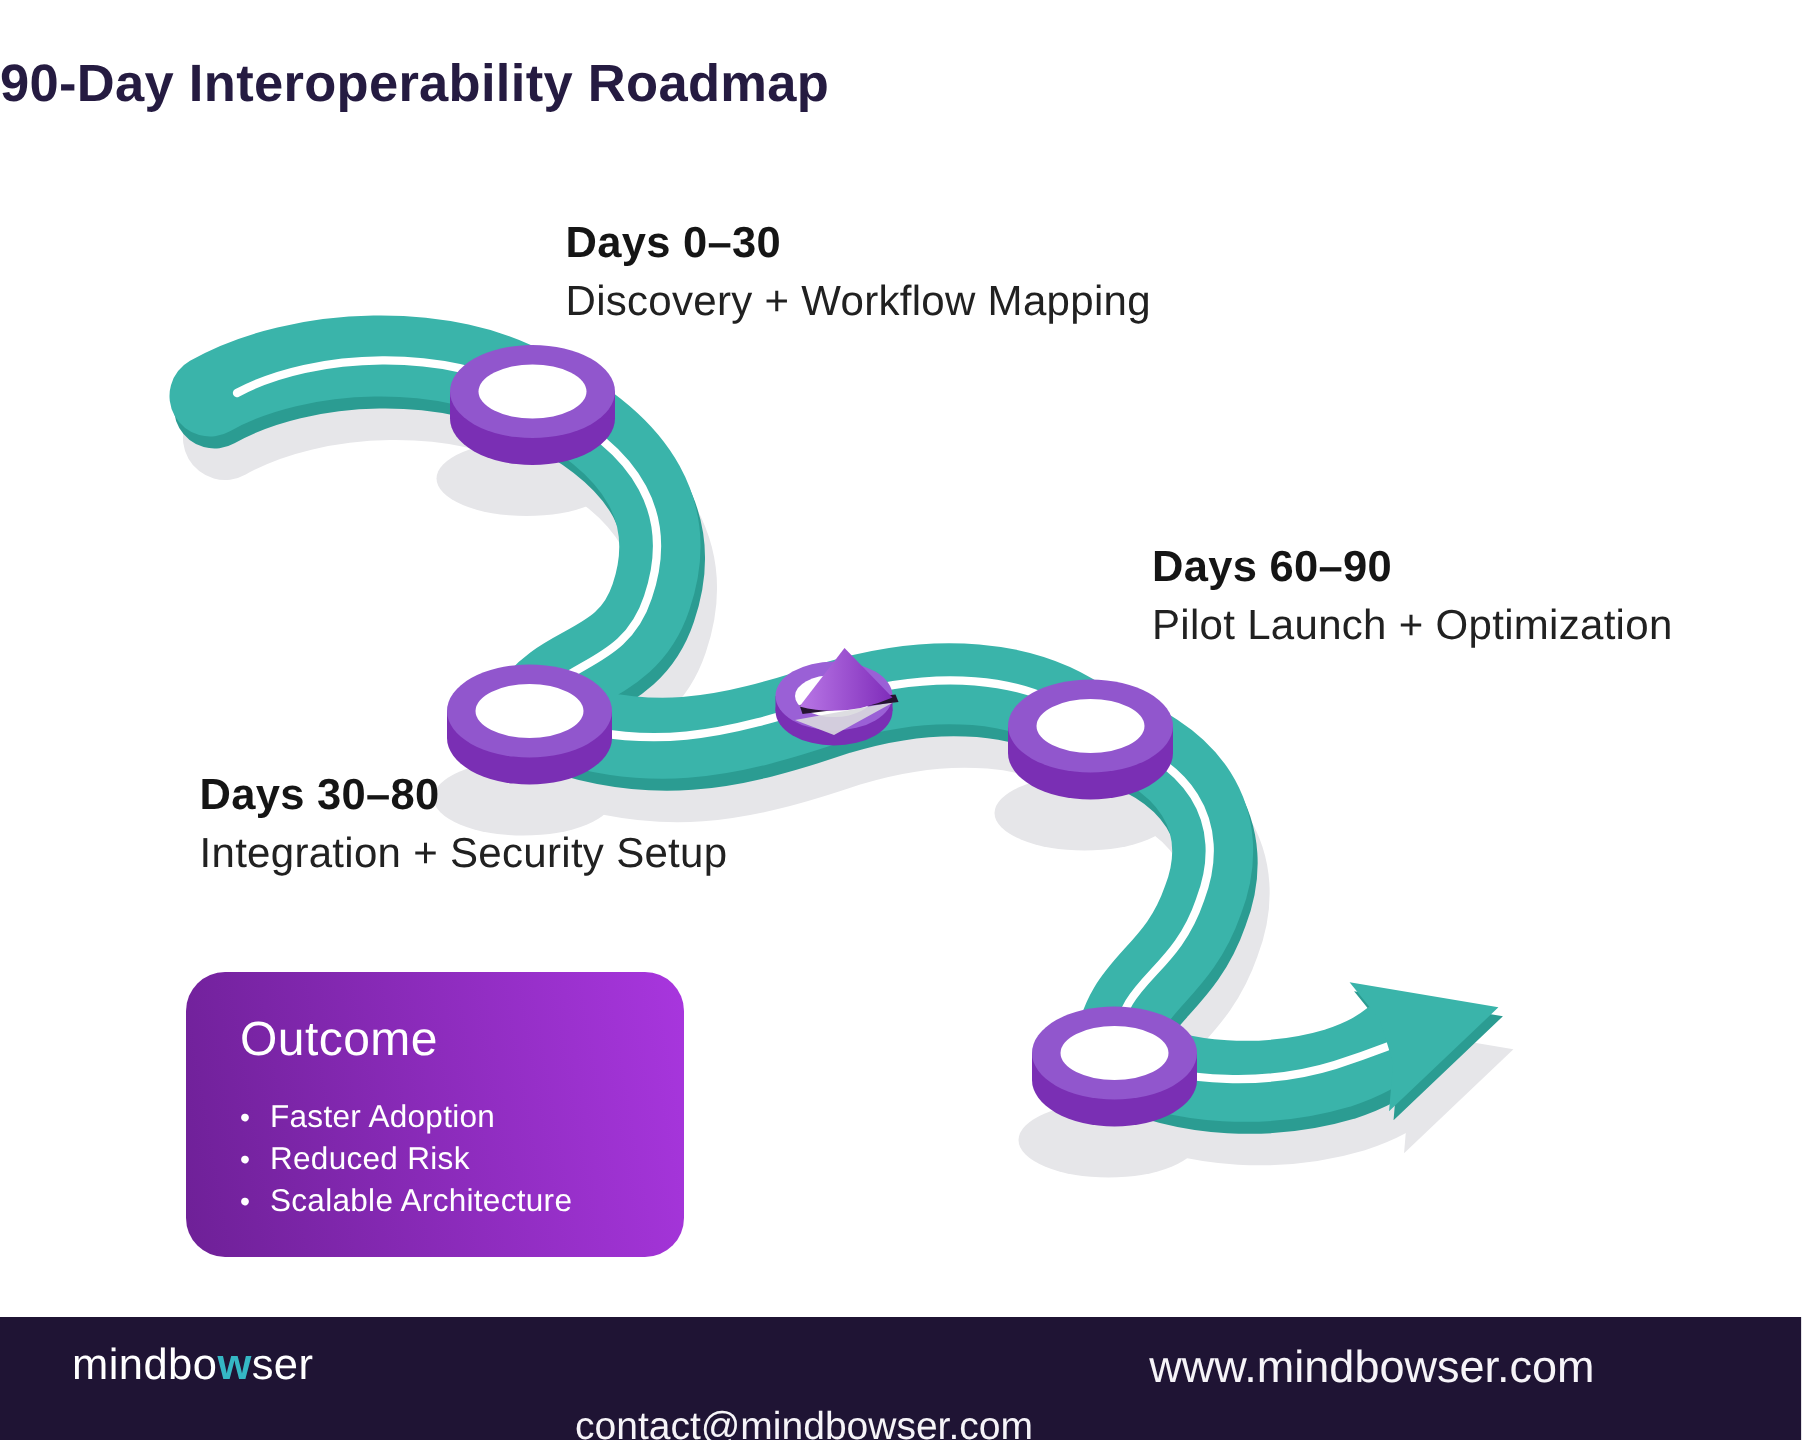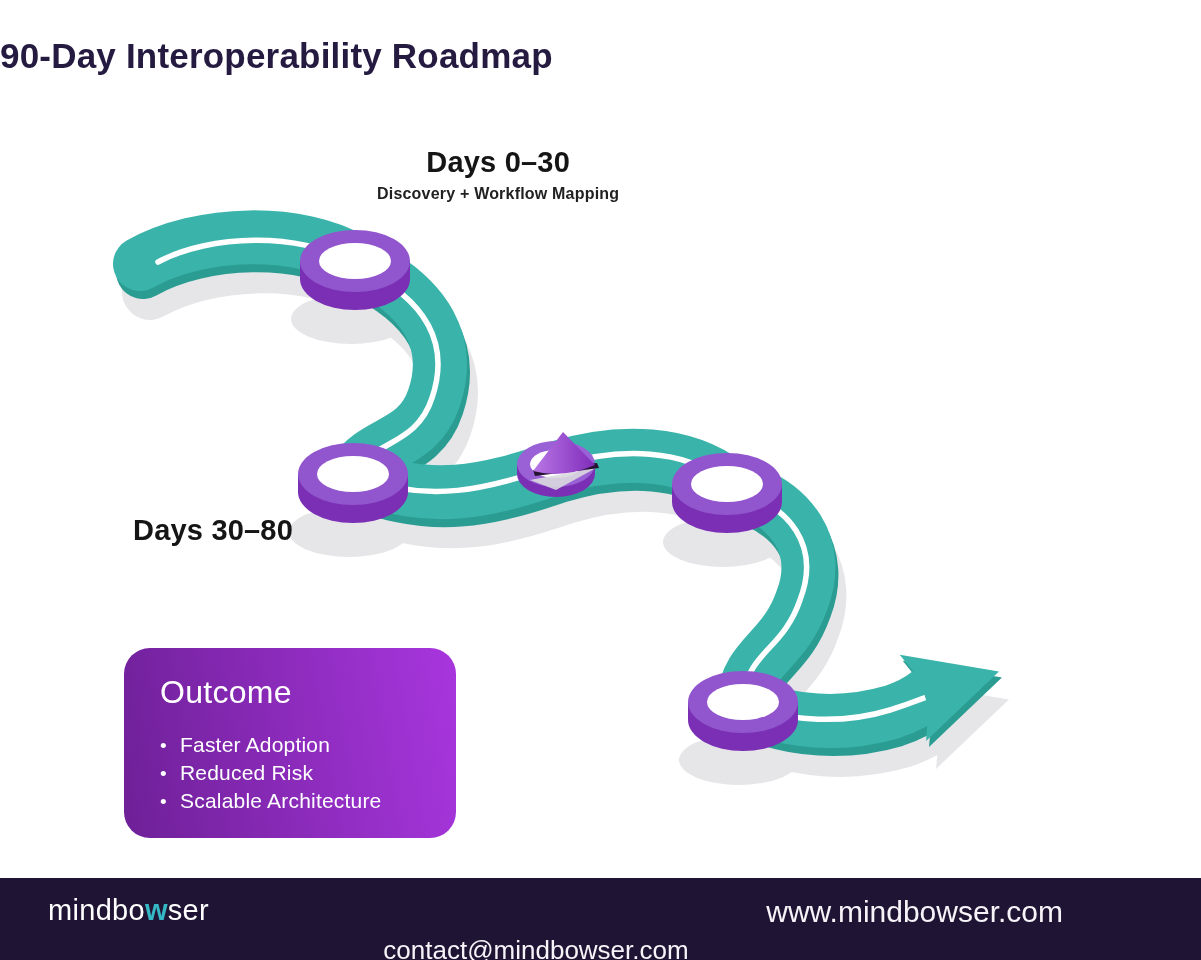--- a/index.html
+++ b/index.html
@@ -11,22 +11,22 @@
   
   .main-title {
     position:absolute; left:0; right:0; top:36px;
     text-align:left; font-size:35px; font-weight:700;
     color:#251b41; letter-spacing:0.2px;
   }
   
   .road-svg { position:absolute; left:0; top:0; width:1201px; height:893px; }
   
   .phase { position:absolute; }
-  .phase-label { font-size:29px; font-weight:700; color:#151515; letter-spacing:0.2px;text-align:center; }
-  .phase-desc  { font-size:16px; font-weight:700; color:#212121; margin-top:6px; letter-spacing:0.2px; }
+  .phase-label { font-size:29px; font-weight:700; color:#151515; letter-spacing:0.2px; }
+  .phase-desc  { font-size:28px; font-weight:400; color:#212121; margin-top:6px; letter-spacing:0.2px; }
   .phase-1 { left:377px; top:146px; }
   .phase-2 { left:133px; top:514px; }
   .phase-3 { left:768px; top:362px; }
   
   .outcome-card {
     position:absolute; left:124px; top:648px; width:332px; height:190px;
     border-radius:26px;
     background:linear-gradient(80deg, #6e2097 0%, #a836de 100%);
     color:#ffffff; box-sizing:border-box; padding:26px 20px 0 36px;
   }
@@ -135,20 +135,25 @@
   </svg>
 
   <div class="main-title">90-Day Interoperability Roadmap</div>
 
   <div class="phase phase-1">
     <div class="phase-label">Days 0–30</div>
     <div class="phase-desc">Discovery + Workflow Mapping</div>
   </div>
   <div class="phase phase-2">
     <div class="phase-label">Days 30–80</div>
+    <div class="phase-desc">Integration + Security Setup</div>
+  </div>
+  <div class="phase phase-3">
+    <div class="phase-label">Days 60–90</div>
+    <div class="phase-desc">Pilot Launch + Optimization</div>
   </div>
 
   <div class="outcome-card">
     <div class="outcome-title">Outcome</div>
     <div class="outcome-list">
       <div class="outcome-item">
         <span class="bullet">•</span>
         <span>Faster Adoption</span>
       </div>
       <div class="outcome-item">

